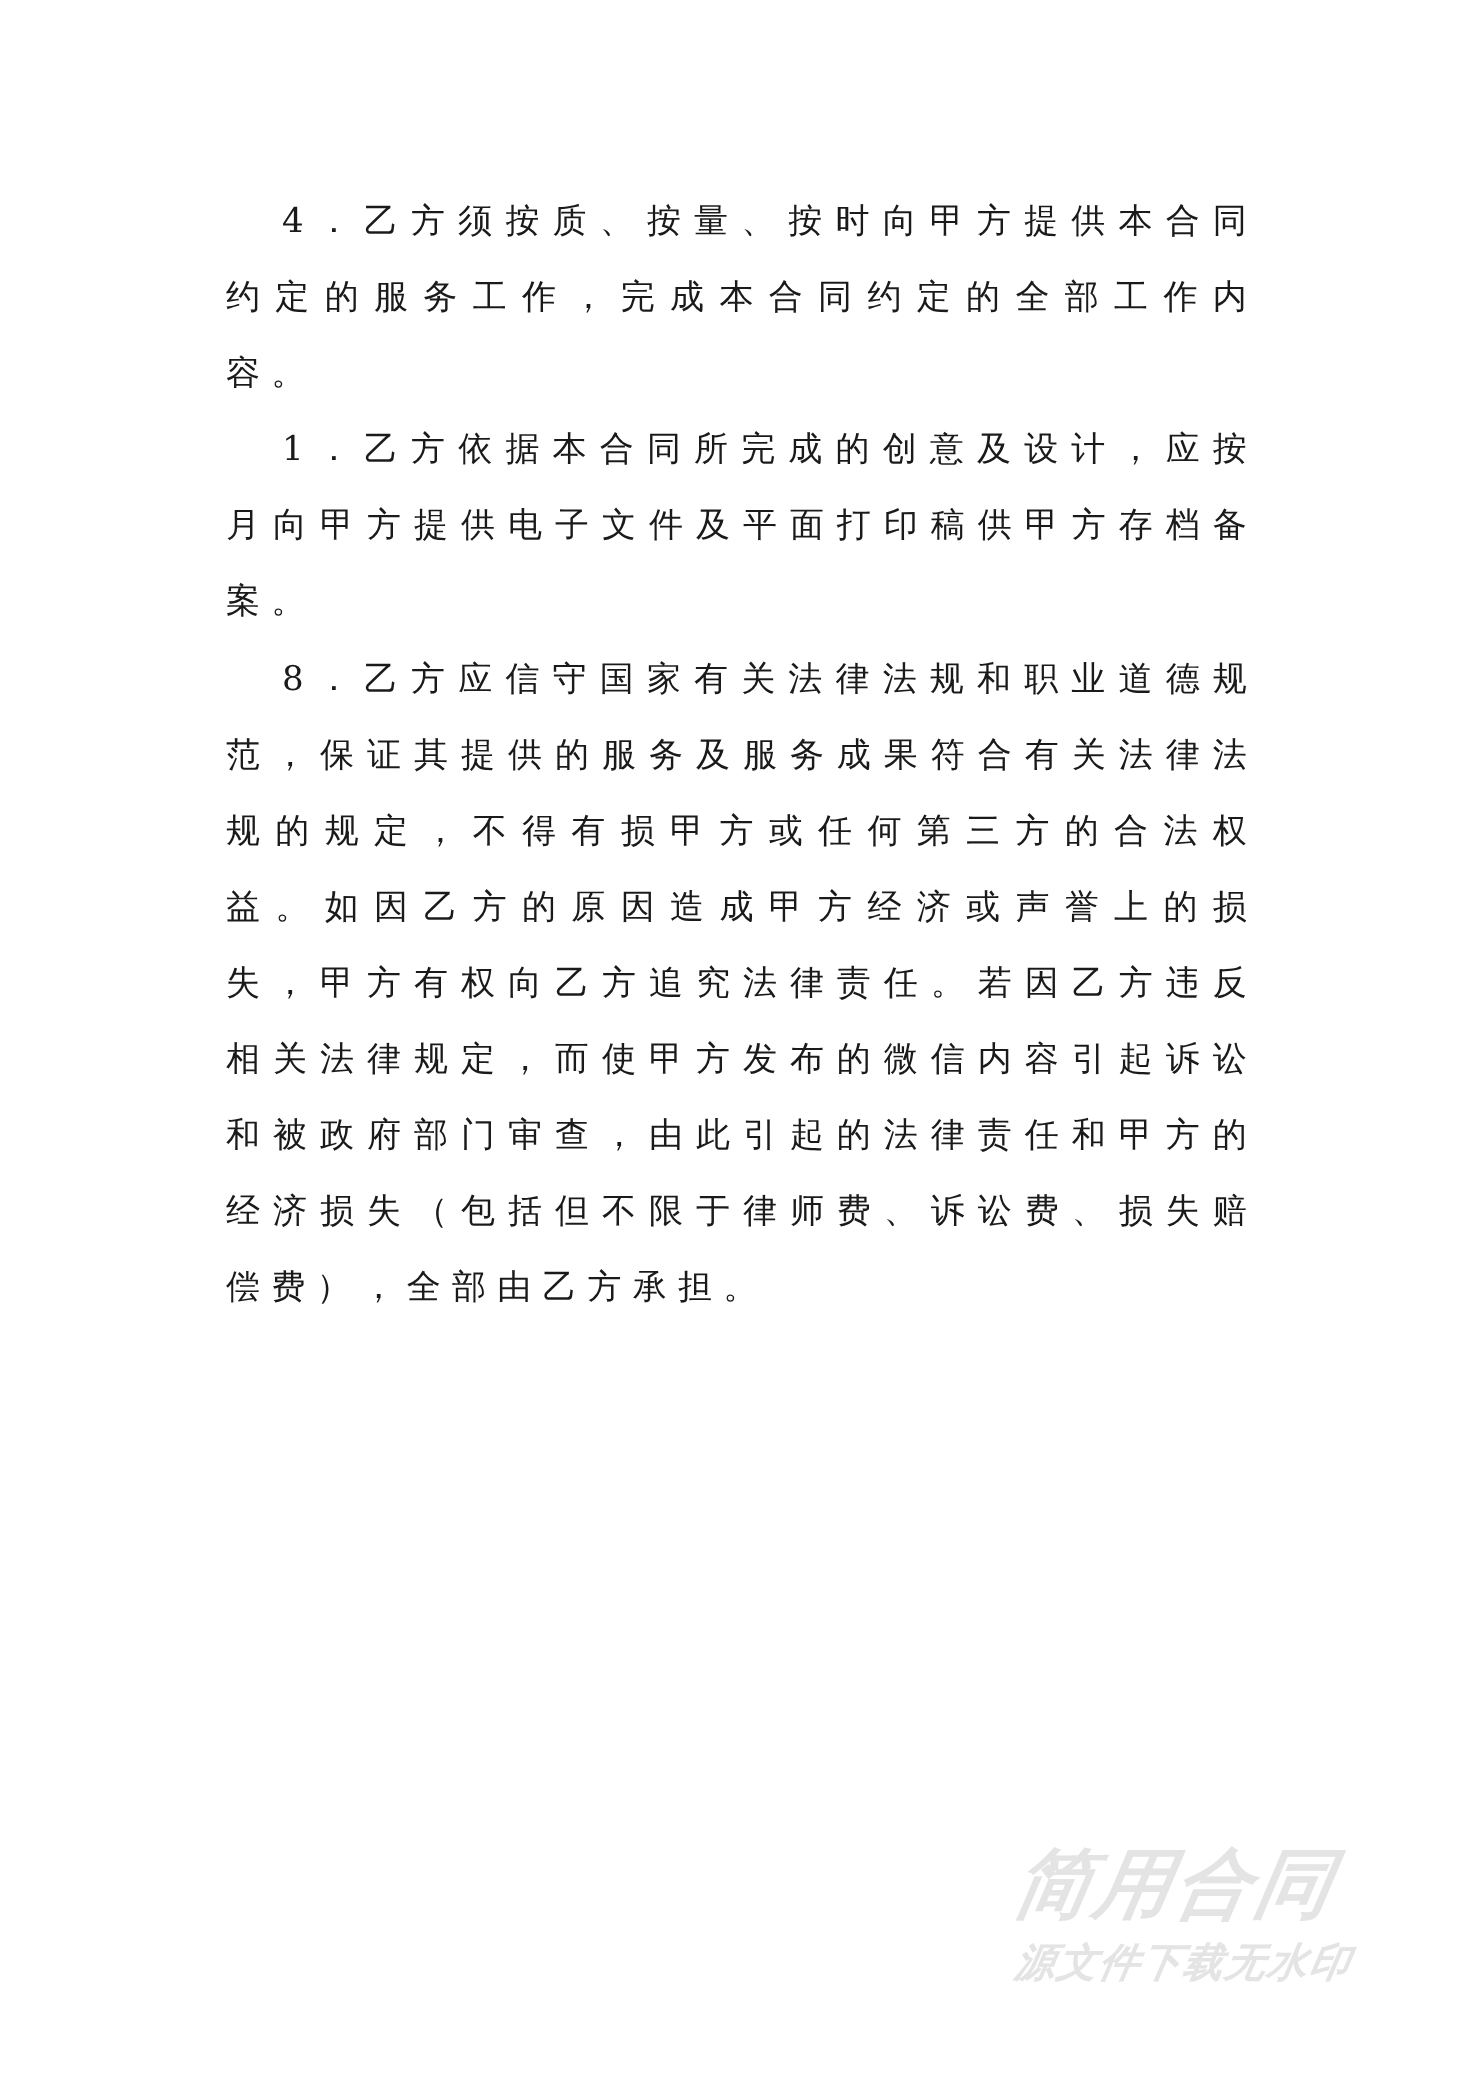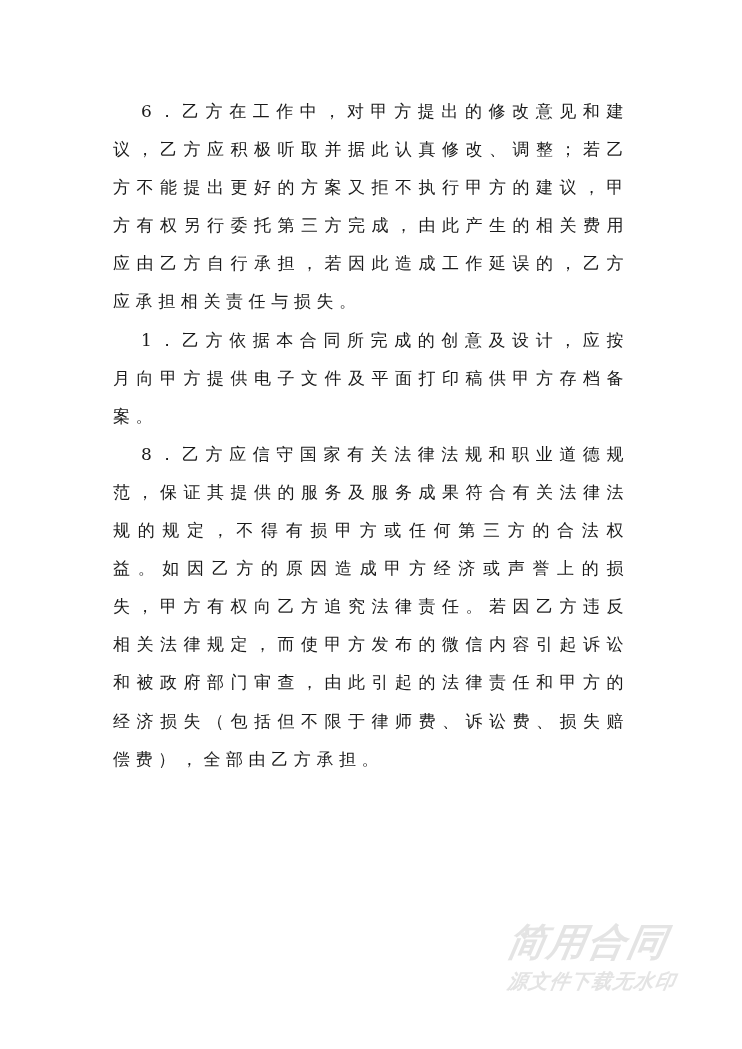--- a/index.html
+++ b/index.html
@@ -30,21 +30,21 @@
       font-style: italic;
     }
     .wm-main { font-size: 38px; font-weight: bold; letter-spacing: 2px; line-height: 44px; display: block; transform: skewX(-10deg); }
     .wm-sub { font-size: 20px; font-weight: bold; letter-spacing: 1px; line-height: 30px; display: block; margin-top: 2px; transform: skewX(-10deg); }
   </style>
 </head>
 <body>
 
 <div class="page">
   <div class="body-text">
-    <p class="para">6．乙方在工作中，对甲方提出的修改意见和建议，乙方应积极听取并据此认真修改、调整；若乙方不能提出更好的方案又拒不执行甲方的建议，甲方有权另行委托第三方完成，由此产生的相关费用应由乙方自行承担，若因此造成工作延误的，乙方应承担相关责任与损失。</p>
+    <p class="para">4．乙方须按质、按量、按时向甲方提供本合同约定的服务工作，完成本合同约定的全部工作内容。</p>
     <p class="para">1．乙方依据本合同所完成的创意及设计，应按月向甲方提供电子文件及平面打印稿供甲方存档备案。</p>
     <p class="para">8．乙方应信守国家有关法律法规和职业道德规范，保证其提供的服务及服务成果符合有关法律法规的规定，不得有损甲方或任何第三方的合法权益。如因乙方的原因造成甲方经济或声誉上的损失，甲方有权向乙方追究法律责任。若因乙方违反相关法律规定，而使甲方发布的微信内容引起诉讼和被政府部门审查，由此引起的法律责任和甲方的经济损失（包括但不限于律师费、诉讼费、损失赔偿费），全部由乙方承担。</p>
 
   </div>
 
   <div class="watermark">
     <span class="wm-main">简用合同</span>
     <span class="wm-sub">源文件下载无水印</span>
   </div>
 </div>

